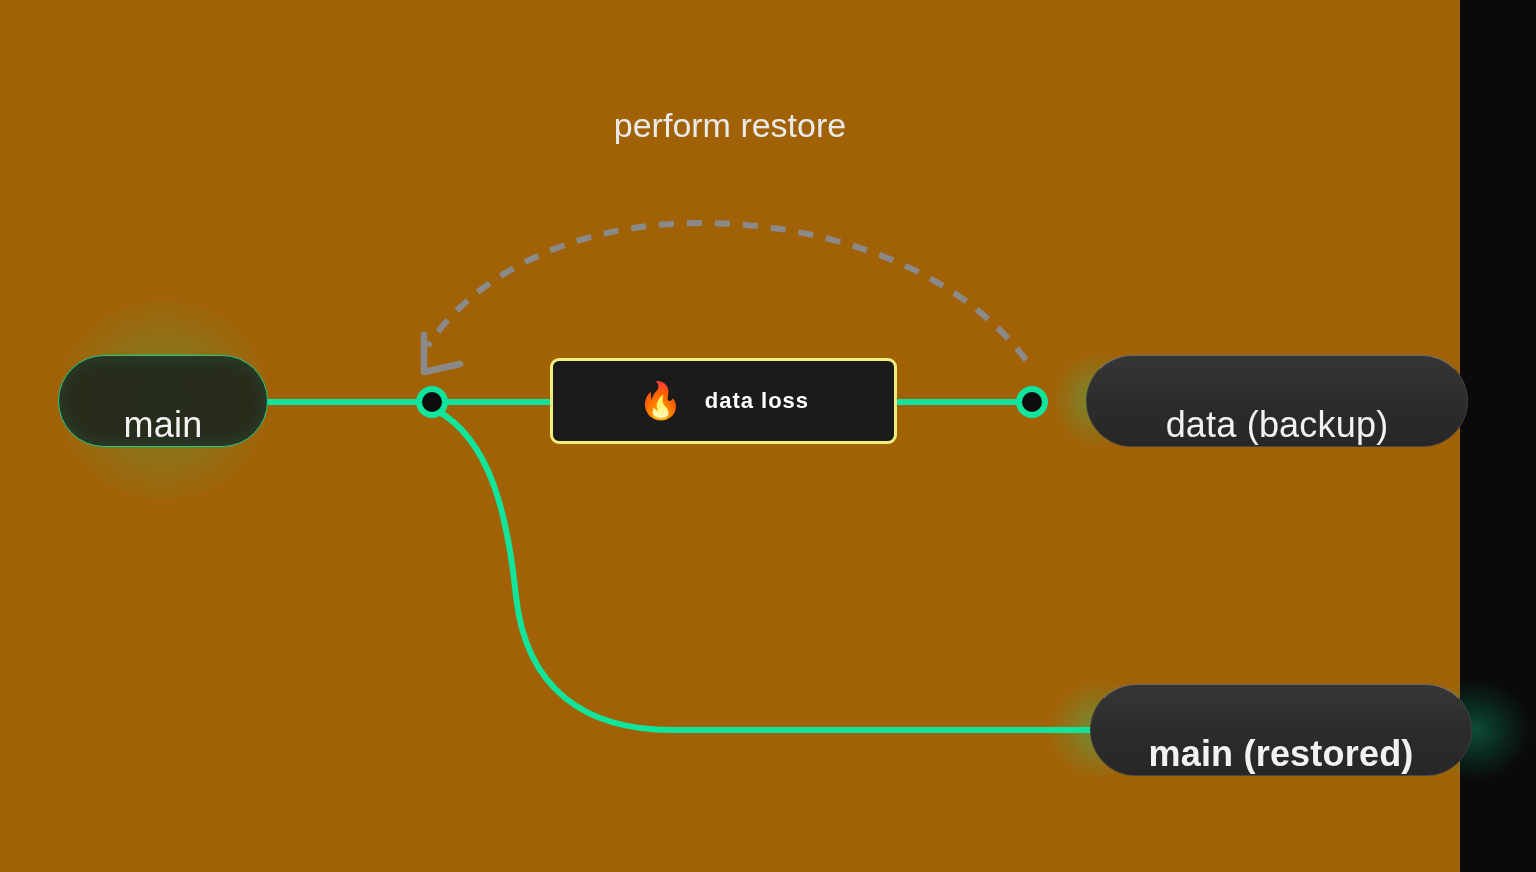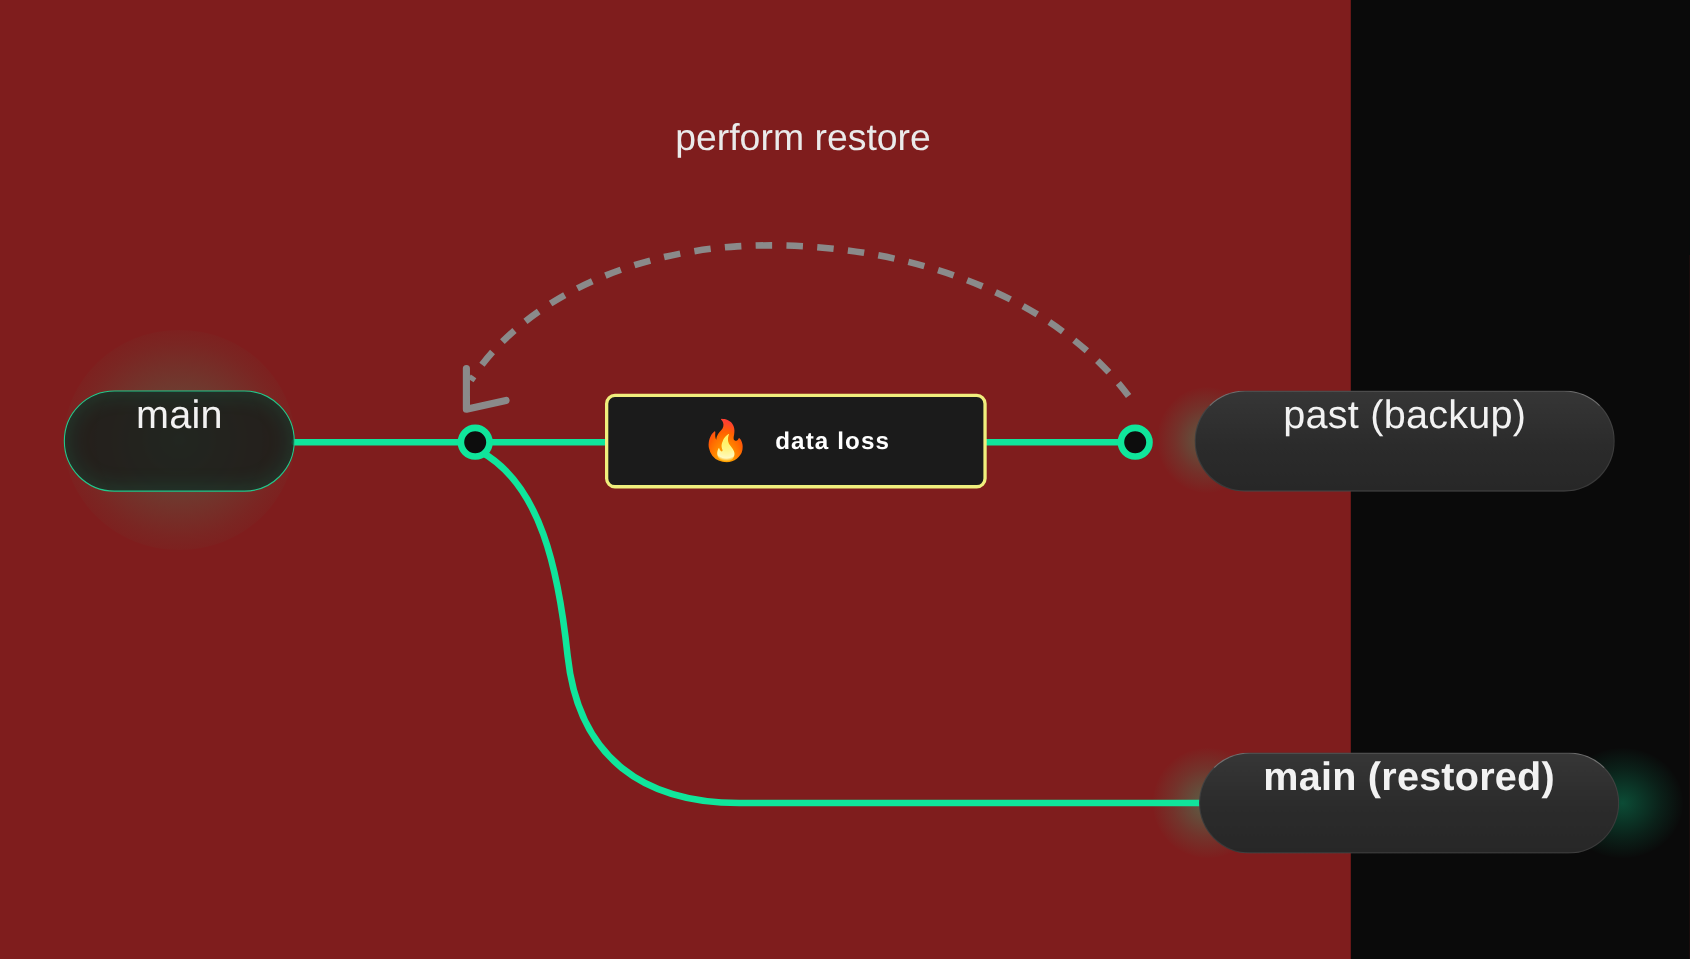--- a/index.html
+++ b/index.html
@@ -8,23 +8,23 @@
   html, body {
     width: 1536px;
     height: 872px;
     background: #0a0a0a;
     overflow: hidden;
     font-family: "Liberation Sans", sans-serif;
   }
 
   #diagram {
     position: relative;
-    width: 1228px;
+    width: 1460px;
     height: 872px;
-    background: #7f1d1d;
+    background: #a16207;
   }
 
   
   #wires {
     position: absolute;
     left: 0; top: 0;
     width: 1536px;
     height: 872px;
     pointer-events: none;
   }
@@ -66,21 +66,21 @@
     background: radial-gradient(ellipse at center,
                 rgba(16,229,155,0.30) 0%,
                 rgba(16,229,155,0.10) 45%,
                 rgba(16,229,155,0) 72%);
   }
 
   
   .node {
     position: absolute;
     display: flex;
-    align-items: flex-start;
+    align-items: flex-end;
     justify-content: center;
     border-radius: 999px;
     color: #f2f2f2;
     white-space: nowrap;
     letter-spacing: 0.2px;
   }
 
   .node-main {
     left: 58px;  top: 355px;
     width: 210px; height: 92px;
@@ -193,20 +193,20 @@
   <div class="node node-main">
     <span>main</span>
   </div>
 
   <div class="box-dataloss">
     <span class="emoji">🔥</span>
     <span class="mono">data loss</span>
   </div>
 
   <div class="node node-gray node-backup">
-    <span>past (backup)</span>
+    <span>data (backup)</span>
   </div>
 
   <div class="node node-gray node-restored">
     <span>main (restored)</span>
   </div>
 
 </div>
 
 </body></html>

